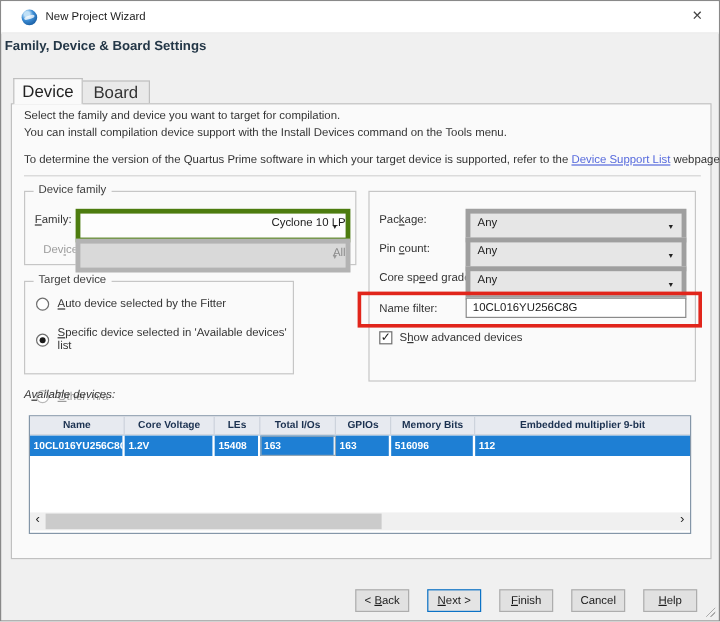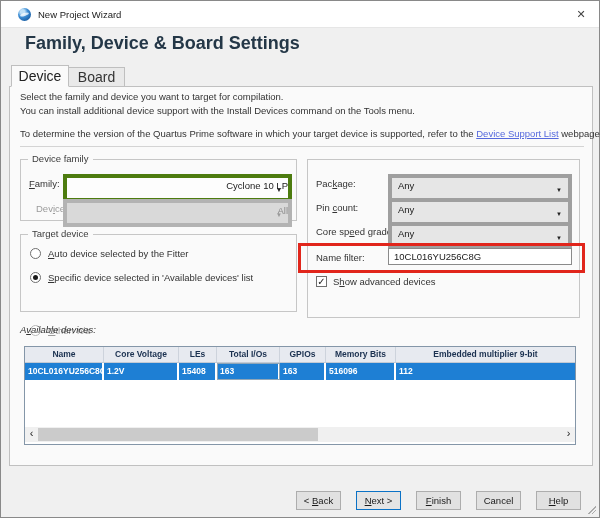--- a/index.html
+++ b/index.html
@@ -8,21 +8,21 @@
   .dialog { position:absolute; inset:0; background:#f0f0f0; border:1px solid #898989; }
 
   
   .titlebar { position:absolute; left:0; top:0; width:100%; height:27px; background:#fff; border-bottom:1px solid #e6e6e6; }
   .app-icon { position:absolute; left:17px; top:7px; width:13px; height:13px; border-radius:50%;
               background:radial-gradient(circle at 35% 30%, #bfe0f7 0 18%, #3f8fd6 40%, #1c62a8 75%, #134a85 100%); }
   .app-icon::after { content:""; position:absolute; left:2px; top:5px; width:9px; height:3px; border-radius:50%; background:rgba(255,255,255,.75); transform:rotate(-18deg); }
   .win-title { position:absolute; left:37px; top:8px; font-size:9.5px; color:#1a1a1a; }
   .close-btn { position:absolute; right:10px; top:6px; width:16px; height:16px; text-align:center; line-height:15px; font-size:11px; color:#444; cursor:pointer; }
 
-  .page-title { position:absolute; left:24px; top:32px; font-size:18px; font-weight:bold; color:#243747; }
+  .page-title { position:absolute; left:3px; top:32px; font-size:11px; font-weight:bold; color:#243747; }
 
   
   .tab { position:absolute; height:22px; line-height:21px; text-align:center; font-size:14px; border:1px solid #bfbfbf; }
   .tab.active { left:10px; top:64px; width:58px; background:#fafafa; border-bottom:1px solid #fafafa; z-index:3; color:#222; }
   .tab.inactive { left:67px; top:66px; width:57px; height:20px; line-height:19px; background:#e9e9e9; z-index:1; color:#333; }
 
   .tabpage { position:absolute; left:8px; top:85px; width:584px; height:380px; background:#fafafa; border:1px solid #c0c0c0; z-index:2; }
 
   .desc { position:absolute; left:10px; color:#333; white-space:nowrap; }
   .link { color:#5569dd; text-decoration:underline; cursor:pointer; }
@@ -88,40 +88,40 @@
   </div>
 
   <div class="page-title">Family, Device &amp; Board Settings</div>
 
   <div class="tab active">Device</div>
   <div class="tab inactive">Board</div>
 
   <div class="tabpage">
 
     <div class="desc" style="top:4px;">Select the family and device you want to target for compilation.</div>
-    <div class="desc" style="top:18px;">You can install additional device support with the Install Devices command on the Tools menu.</div>
+    <div class="desc" style="top:18px;">You can install compilation device support with the Install Devices command on the Tools menu.</div>
     <div class="desc" style="top:41px;"><span>To determine the version of the Quartus Prime software in which your target device is supported, refer to the </span><span class="link">Device Support List</span><span> webpage.</span></div>
 
     <div class="sep"></div>
 
     <div class="groupbox" style="left:10px; top:72px; width:277px; height:62px;text-align:right;">
       <span class="gtitle">Device family</span>
       <span class="flabel" style="left:8px; top:18px;"><u>F</u>amily:</span>
       <div class="combo" style="left:42px; top:14px; width:229px;">
         <span>Cyclone 10 LP</span>
         <span class="arrow">▼</span>
       </div>
       <span class="flabel disabled" style="left:15px; top:43px;">Dev<u>i</u>ce:</span>
       <div class="combo disabled" style="left:42px; top:39px; width:229px;">
         <span>All</span>
         <span class="arrow">▼</span>
       </div>
     </div>
 
-    <div class="groupbox" style="left:10px; top:147px; width:277px; height:78px;">
+    <div class="groupbox" style="left:10px; top:147px; width:225px; height:78px;">
       <span class="gtitle">Target device</span>
       <div class="radio-row" style="top:13px;align-items:center;">
         <span class="radio"></span>
         <span><u>A</u>uto device selected by the Fitter</span>
       </div>
       <div class="radio-row" style="top:37px;">
         <span class="radio checked"></span>
         <span><u>S</u>pecific device selected in 'Available devices' list</span>
       </div>
       <div class="radio-row disabled" style="top:61px;margin-top:29px;">

